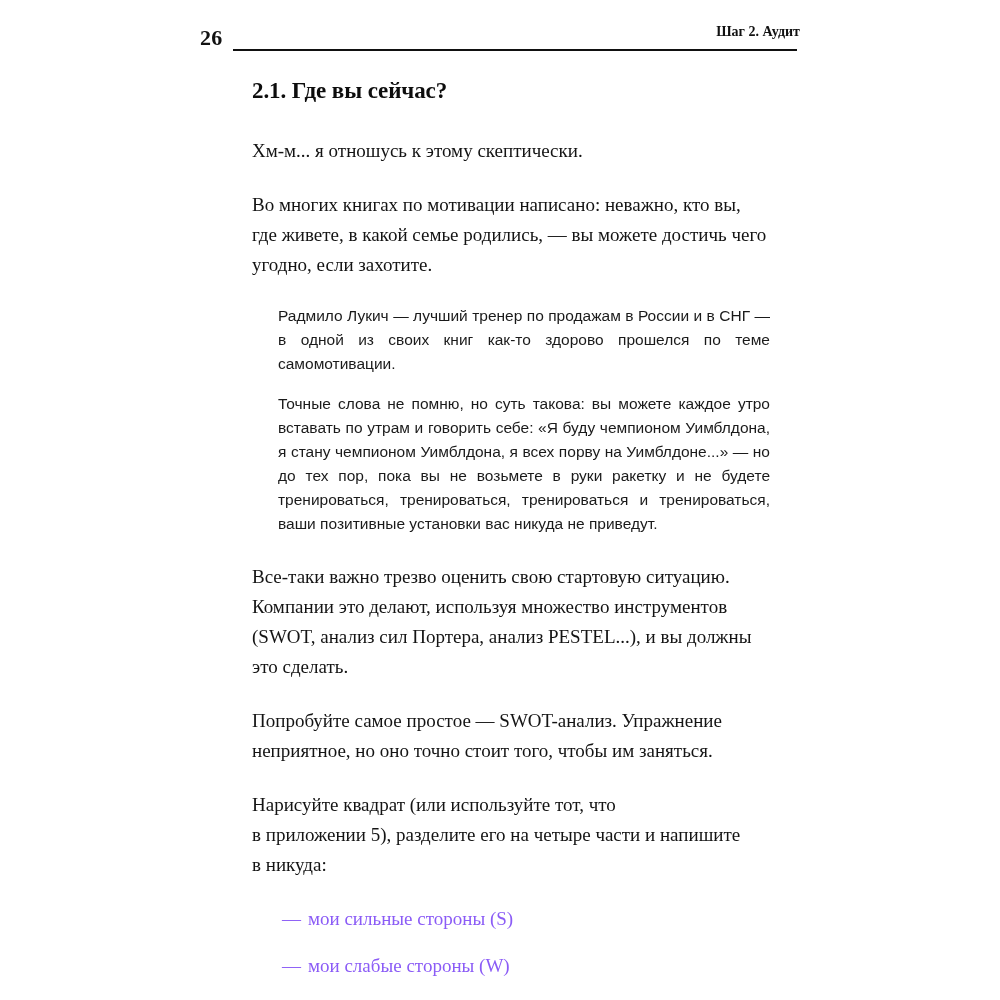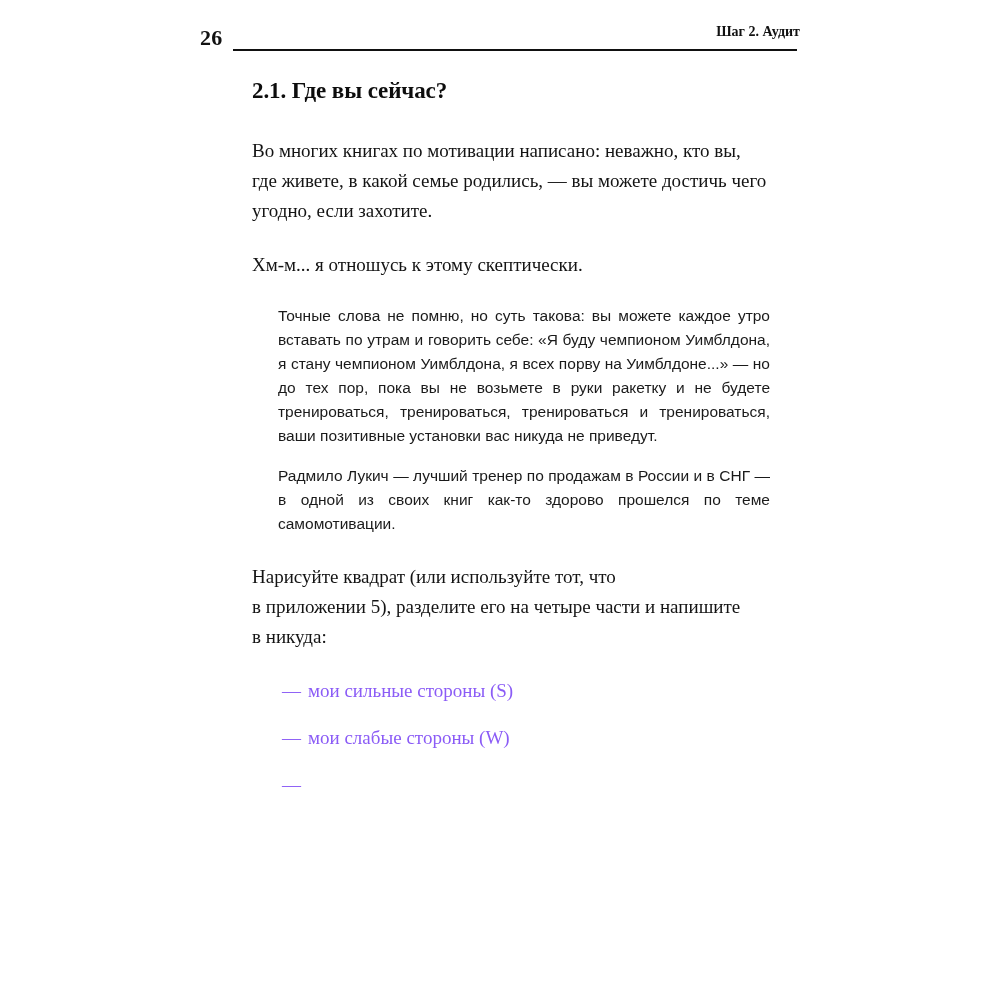--- a/index.html
+++ b/index.html
@@ -129,30 +129,32 @@
   <div class="running-head">
     <span class="folio">26</span>
     <span class="head-rule"></span>
     <span class="head-title">Шаг 2. Аудит</span>
   </div>
 
   <div class="column">
 
     <h1 class="section-title">2.1. Где вы сейчас?</h1>
 
+    <p class="body">Хм-м... я отношусь к этому скептически.</p>
+
     <p class="body">Во многих книгах по мотивации написано: неважно, кто вы, где живете, в какой семье родились, — вы можете достичь чего угодно, если захотите.</p>
 
-    <p class="body">Хм-м... я отношусь к этому скептически.</p>
-
     <div class="quote-block">
+      <p>Радмило Лукич — лучший тренер по продажам в России и в СНГ — в одной из своих книг как-то здорово прошелся по теме самомотивации.</p>
       <p>Точные слова не помню, но суть такова: вы можете каждое утро вставать по утрам и говорить себе: «Я буду чемпионом Уимблдона, я стану чемпионом Уимблдона, я всех порву на Уимблдоне...» — но до тех пор, пока вы не возьмете в руки ракетку и не будете тренироваться, тренироваться, тренироваться и тренироваться, ваши позитивные установки вас никуда не приведут.</p>
-      <p>Радмило Лукич — лучший тренер по продажам в России и в СНГ — в одной из своих книг как-то здорово прошелся по теме самомотивации.</p>
     </div>
 
+    <p class="body">Все-таки важно трезво оценить свою стартовую ситуацию. Компании это делают, используя множество инструментов (SWOT, анализ сил Портера, анализ PESTEL...), и вы должны это сделать.</p>
 
+    <p class="body">Попробуйте самое простое — SWOT-анализ. Упражнение неприятное, но оно точно стоит того, чтобы им заняться.</p>
 
     <p class="body">
       <span>Нарисуйте квадрат (или используйте тот, что</span><br>
       <span>в приложении 5), разделите его на четыре части и напишите</span><br>
       <span>в никуда:</span>
     </p>
 
     <ul class="dash-list">
       <li>
         <span class="dash">—</span><span>мои сильные стороны (S)</span>

